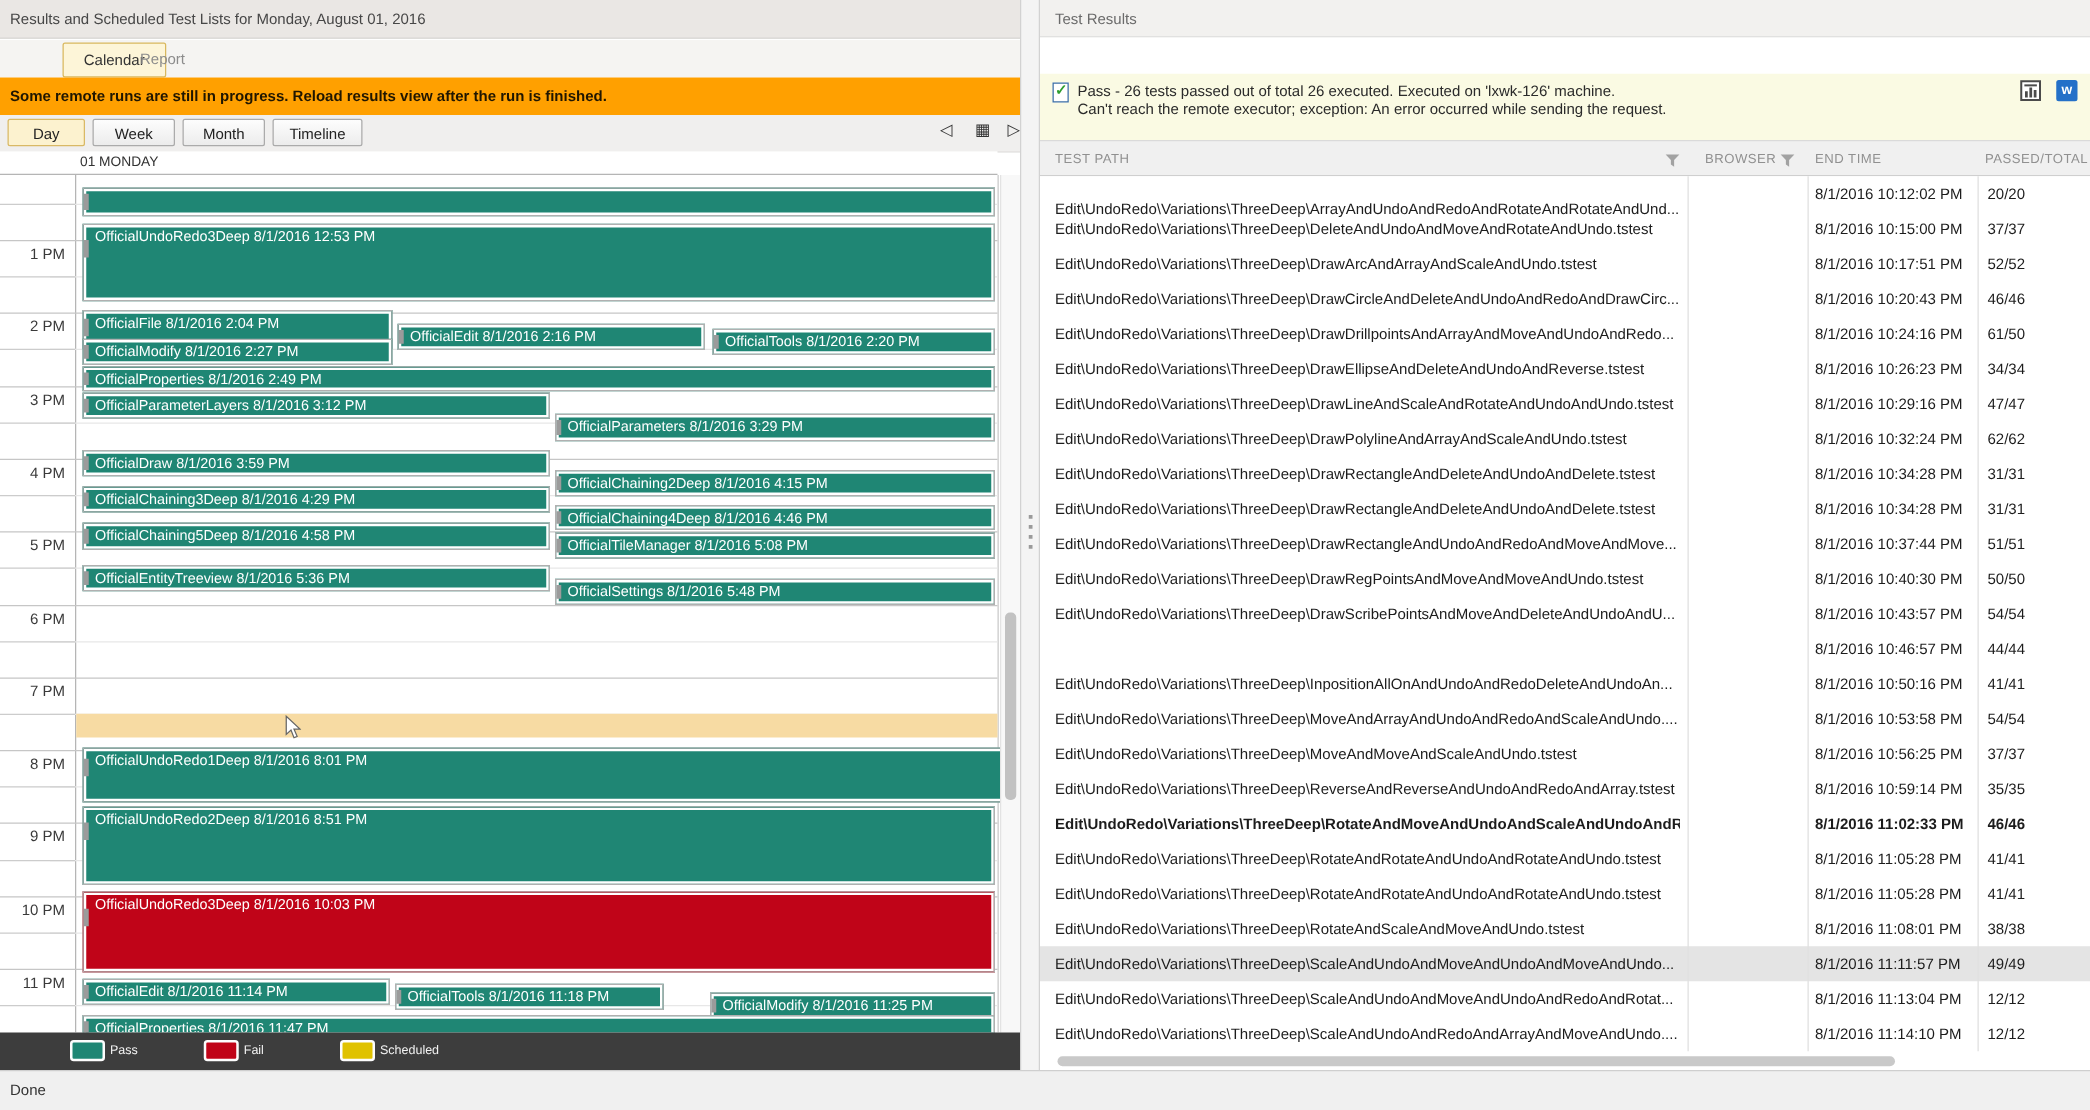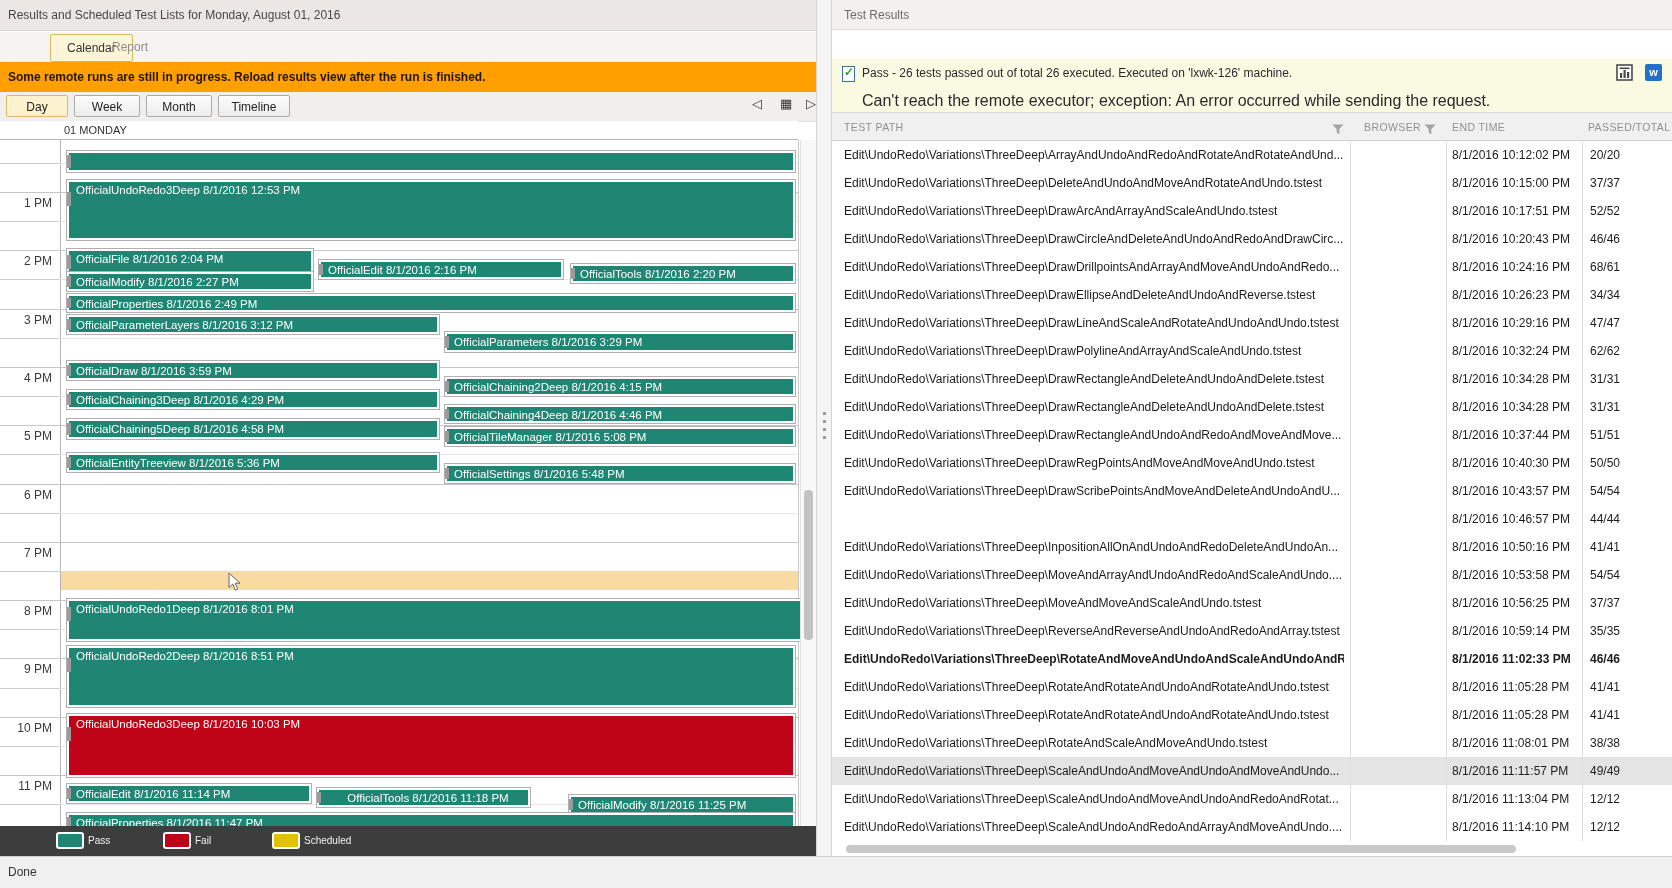--- a/index.html
+++ b/index.html
@@ -54,21 +54,21 @@
   .rp-title{position:absolute;left:0;top:0;width:100%;height:30px;background:#f2f1ef;border-bottom:1px solid #dcdcdc;
             font-size:12px;color:#6b6b6b;line-height:30px;padding-left:12px;box-sizing:border-box;}
   .rp-tabrow{position:absolute;left:0;top:30px;width:100%;height:29px;background:#fff;}
   .rp-tab{position:absolute;left:8px;top:4px;height:25px;background:#e0a23e;
           clip-path:polygon(0 0,calc(100% - 13px) 0,100% 50%,calc(100% - 13px) 100%,0 100%);}
   .rp-tab-inner{position:absolute;left:1px;top:1px;right:1px;bottom:0;background:linear-gradient(#fde4b2,#f8cf8c);
           clip-path:polygon(0 0,calc(100% - 12px) 0,100% 50%,calc(100% - 12px) 100%,0 100%);
           font-size:11.5px;color:#4a3a1a;line-height:24px;padding:0 22px 0 10px;}
   .rp-info{position:absolute;left:0;top:59px;width:100%;height:53px;background:#fafae3;border-bottom:1px solid #e6e6cf;}
   .rp-info-line1{position:absolute;left:30px;top:7px;font-size:12px;color:#2a2a2a;}
-  .rp-info-line2{position:absolute;left:30px;top:33px;font-size:16px;color:#2a2a2a;}
+  .rp-info-line2{position:absolute;left:30px;top:21px;font-size:12px;color:#2a2a2a;}
   .pass-icon{position:absolute;left:10px;top:7px;width:11px;height:14px;background:#fff;border:1px solid #3b6ea5;}
   .pass-icon::after{content:'\2713';position:absolute;left:1px;top:-2px;color:#2f9e2f;font-weight:bold;font-size:12px;}
   .rp-info-icons{position:absolute;right:10px;top:5px;}
   .chart-icon{display:inline-block;vertical-align:top;margin-right:8px;}
   .word-icon{display:inline-block;vertical-align:top;width:17px;height:17px;background:#2470c8;border-radius:2px;
              color:#fff;font-size:11px;font-weight:bold;text-align:center;line-height:17px;}
   
   .rp-header{position:absolute;left:0;top:112px;width:100%;height:29px;background:#f0f0f0;
              border-top:1px solid #dadada;border-bottom:1px solid #cfcfcf;box-sizing:border-box;}
   .rp-col-label{position:absolute;top:0;font-size:10.5px;color:#909090;letter-spacing:0.4px;line-height:28px;}
@@ -167,21 +167,21 @@
         <div class="cal-event pass" style="left: 66px; top: 249px; width: 374px; height: 21px;">OfficialChaining3Deep 8/1/2016 4:29 PM</div>
         <div class="cal-event pass" style="left: 444px; top: 264px; width: 352px; height: 20px;">OfficialChaining4Deep 8/1/2016 4:46 PM</div>
         <div class="cal-event pass" style="left: 66px; top: 278px; width: 374px; height: 22px;">OfficialChaining5Deep 8/1/2016 4:58 PM</div>
         <div class="cal-event pass" style="left: 444px; top: 286px; width: 352px; height: 21px;">OfficialTileManager 8/1/2016 5:08 PM</div>
         <div class="cal-event pass" style="left: 66px; top: 312px; width: 374px; height: 21px;">OfficialEntityTreeview 8/1/2016 5:36 PM</div>
         <div class="cal-event pass" style="left: 444px; top: 323px; width: 352px; height: 21px;">OfficialSettings 8/1/2016 5:48 PM</div>
         <div class="cal-event pass" style="left: 66px; top: 458px; width: 819px; height: 44px;">OfficialUndoRedo1Deep 8/1/2016 8:01 PM</div>
         <div class="cal-event pass" style="left: 66px; top: 505px; width: 730px; height: 63px;">OfficialUndoRedo2Deep 8/1/2016 8:51 PM</div>
         <div class="cal-event fail" style="left: 66px; top: 573px; width: 730px; height: 65px;">OfficialUndoRedo3Deep 8/1/2016 10:03 PM</div>
         <div class="cal-event pass" style="left: 66px; top: 643px; width: 246px; height: 21px;">OfficialEdit 8/1/2016 11:14 PM</div>
-        <div class="cal-event pass" style="left: 316px; top: 647px; width: 215px; height: 21px; text-align: center;">OfficialTools 8/1/2016 11:18 PM</div>
+        <div class="cal-event pass" style="left: 316px; top: 647px; width: 215px; height: 21px;">OfficialTools 8/1/2016 11:18 PM</div>
         <div class="cal-event pass" style="left: 568px; top: 654px; width: 228px; height: 21px;">OfficialModify 8/1/2016 11:25 PM</div>
         <div class="cal-event pass" style="left: 66px; top: 672px; width: 730px; height: 20px;">OfficialProperties 8/1/2016 11:47 PM</div>
         <div class="mouse-cursor" style="left: 228px; top: 432px;"><svg width="13" height="20" viewBox="0 0 13 20">
             <path d="M1 1 L1 15.5 L4.8 12 L7.2 18.2 L9.7 17.1 L7.2 11.2 L12 11.2 Z" fill="#ffffff" stroke="#666" stroke-width="1"></path>
           </svg></div>
       </div>
 
     <div class="lp-vscroll">
       <div class="thumb" style="top:350px;height:150px;"></div>
     </div>
@@ -237,21 +237,21 @@
         <div class="rp-col-label" style="left: 756px;">PASSED/TOTAL</div>
         <div class="funnel" style="left: 500px;"><svg width="12" height="11" viewBox="0 0 12 11">
             <path d="M0.5 0.5 h11 l-4.2 4.4 v5.4 l-2.6 -1.7 v-3.7 Z" fill="#a2a2a2"></path>
           </svg></div>
         <div class="funnel" style="left: 592px;"><svg width="12" height="11" viewBox="0 0 12 11">
             <path d="M0.5 0.5 h11 l-4.2 4.4 v5.4 l-2.6 -1.7 v-3.7 Z" fill="#a2a2a2"></path>
           </svg></div>
       </div>
     <div class="rp-rows" id="rpRows">
         <div class="rp-row" style="top: 0px;">
-          <div class="rp-cell" style="left: 12px; width: 500px;">Edit\UndoRedo\Variations\ThreeDeep\ArrayAndUndoAndRedoAndRotateAndRotateAndUnd...</div>
+          <div class="rp-cell" style="left: 12px; width: 500px; margin-top: 12px;">Edit\UndoRedo\Variations\ThreeDeep\ArrayAndUndoAndRedoAndRotateAndRotateAndUnd...</div>
           <div class="rp-cell" style="left: 524px; width: 84px;"></div>
           <div class="rp-cell" style="left: 620px; width: 126px;">8/1/2016 10:12:02 PM</div>
           <div class="rp-cell" style="left: 758px; width: 74px;">20/20</div>
         </div>
         <div class="rp-row" style="top: 28px;">
           <div class="rp-cell" style="left: 12px; width: 500px;">Edit\UndoRedo\Variations\ThreeDeep\DeleteAndUndoAndMoveAndRotateAndUndo.tstest</div>
           <div class="rp-cell" style="left: 524px; width: 84px;"></div>
           <div class="rp-cell" style="left: 620px; width: 126px;">8/1/2016 10:15:00 PM</div>
           <div class="rp-cell" style="left: 758px; width: 74px;">37/37</div>
         </div>
@@ -264,21 +264,21 @@
         <div class="rp-row" style="top: 84px;">
           <div class="rp-cell" style="left: 12px; width: 500px;">Edit\UndoRedo\Variations\ThreeDeep\DrawCircleAndDeleteAndUndoAndRedoAndDrawCirc...</div>
           <div class="rp-cell" style="left: 524px; width: 84px;"></div>
           <div class="rp-cell" style="left: 620px; width: 126px;">8/1/2016 10:20:43 PM</div>
           <div class="rp-cell" style="left: 758px; width: 74px;">46/46</div>
         </div>
         <div class="rp-row" style="top: 112px;">
           <div class="rp-cell" style="left: 12px; width: 500px;">Edit\UndoRedo\Variations\ThreeDeep\DrawDrillpointsAndArrayAndMoveAndUndoAndRedo...</div>
           <div class="rp-cell" style="left: 524px; width: 84px;"></div>
           <div class="rp-cell" style="left: 620px; width: 126px;">8/1/2016 10:24:16 PM</div>
-          <div class="rp-cell" style="left: 758px; width: 74px;">68/61</div>
+          <div class="rp-cell" style="left: 758px; width: 74px;">61/50</div>
         </div>
         <div class="rp-row" style="top: 140px;">
           <div class="rp-cell" style="left: 12px; width: 500px;">Edit\UndoRedo\Variations\ThreeDeep\DrawEllipseAndDeleteAndUndoAndReverse.tstest</div>
           <div class="rp-cell" style="left: 524px; width: 84px;"></div>
           <div class="rp-cell" style="left: 620px; width: 126px;">8/1/2016 10:26:23 PM</div>
           <div class="rp-cell" style="left: 758px; width: 74px;">34/34</div>
         </div>
         <div class="rp-row" style="top: 168px;">
           <div class="rp-cell" style="left: 12px; width: 500px;">Edit\UndoRedo\Variations\ThreeDeep\DrawLineAndScaleAndRotateAndUndoAndUndo.tstest</div>
           <div class="rp-cell" style="left: 524px; width: 84px;"></div>

